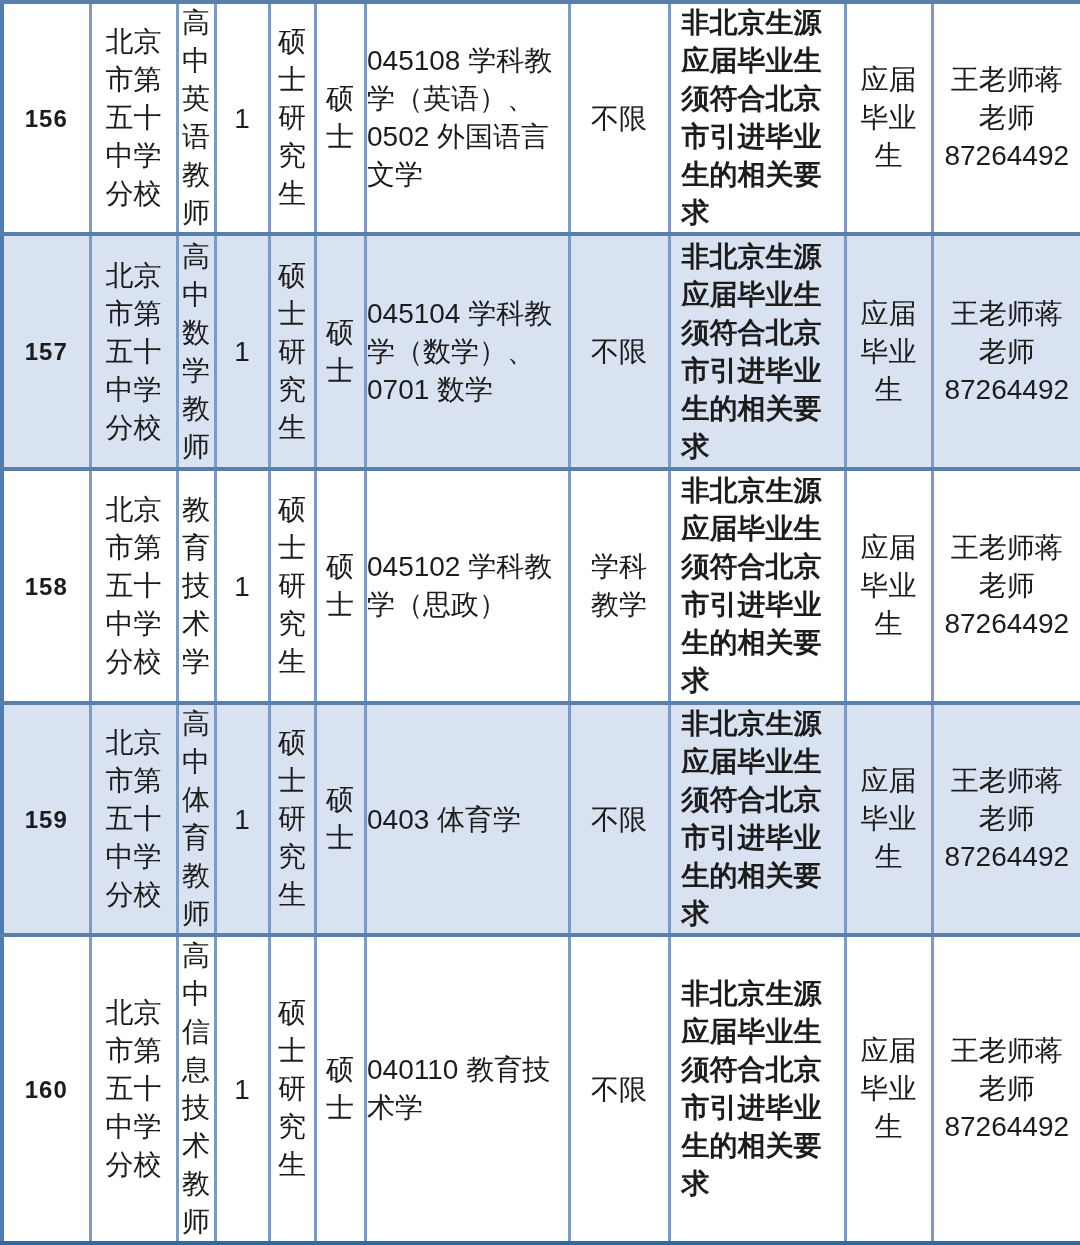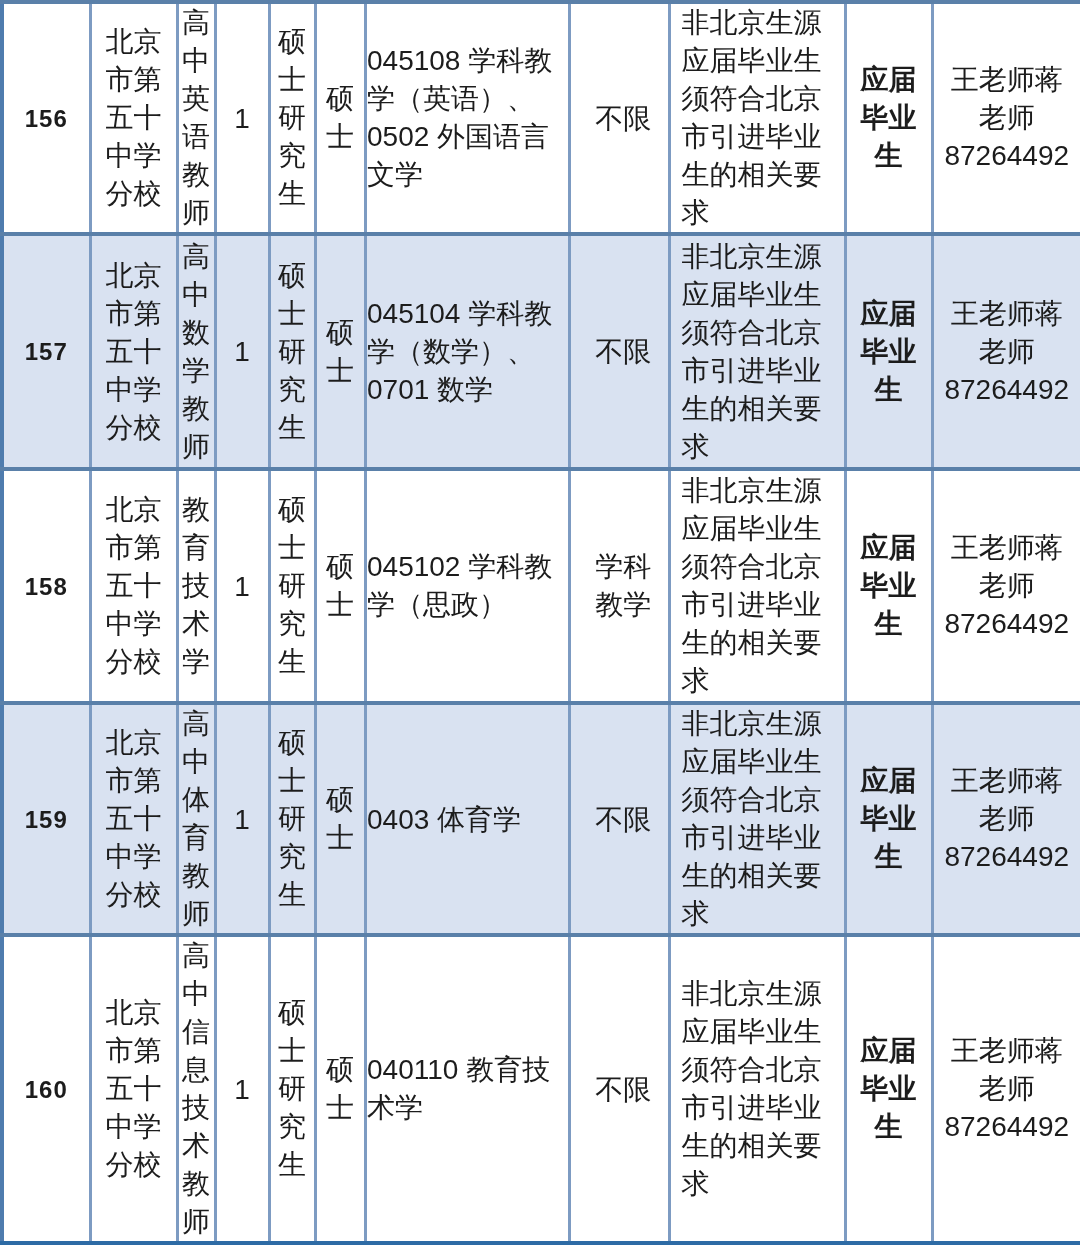--- a/index.html
+++ b/index.html
@@ -32,23 +32,23 @@
     overflow:hidden;
   }
   tr.alt td{background:#d9e2f1;}
   tr.plain td{background:#ffffff;}
 
   .inner{display:inline-block;vertical-align:middle;}
   .id-text{font-weight:700;font-size:24px;letter-spacing:1px;}
   .w-school{width:2.2em;text-align:center;}
   .w-one{width:1.15em;text-align:center;}
   .w-major{width:200px;text-align:left;}
-  .w-pol{width:2.3em;text-align:right;}
-  .w-req{width:5.4em;text-align:left;}
-  .w-src{width:2.2em;text-align:center;font-weight:bold;}
+  .w-pol{width:2.3em;text-align:center;}
+  .w-req{width:5.4em;text-align:left;font-weight:bold;}
+  .w-src{width:2.2em;text-align:center;}
   .contact{text-align:center;}
   .contact-name-wrap{display:inline-block;width:4.3em;text-align:center;}
   .contact-phone{display:block;white-space:nowrap;text-align:center;}
 
   tr.r0{height:230px;}
   tr.r1{height:235px;}
   tr.r2{height:234px;}
   tr.r3{height:230px;}
   tr.r4{height:307px;}
 </style>

